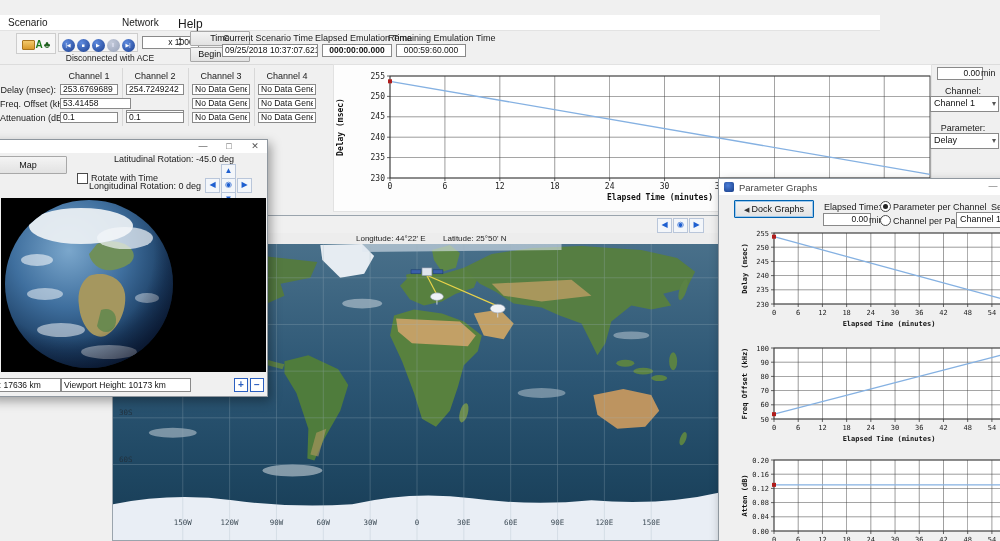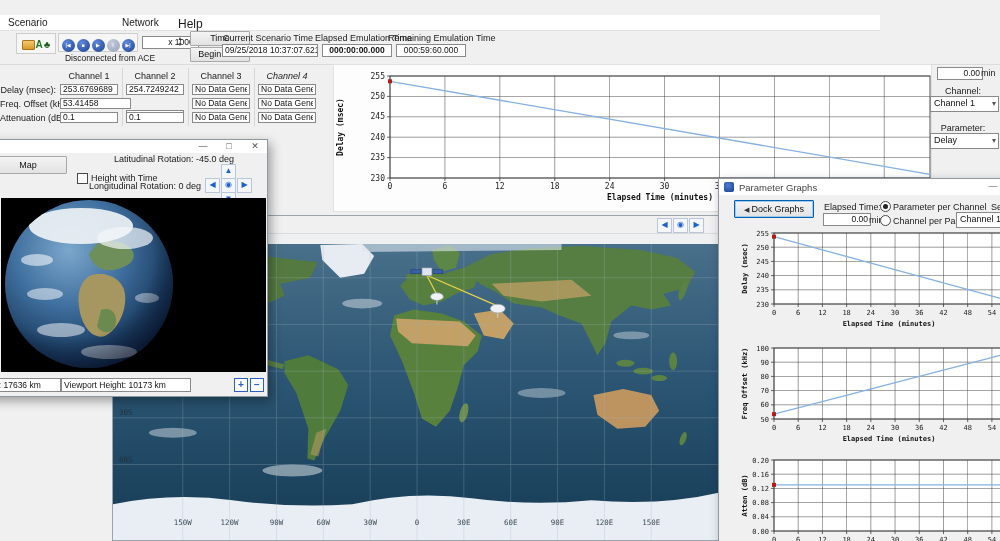--- a/index.html
+++ b/index.html
@@ -45,41 +45,41 @@
     <span class="abs lbl" style="left:178px;top:2px;font-size:12px;">Help</span>
   </div>
 
   <div class="abs" style="left:0;top:31px;width:1000px;height:33px;background:#f0f0f0;border-bottom:1px solid #dcdcdc;">
     <div class="abs" style="left:16px;top:2px;width:38px;height:19px;border:1px solid #cdcdcd;background:#f6f6f6;text-align:center;">
       <span class="folder"></span><span style="font-size:10px;font-weight:bold;color:#1d7a1d;margin:0 1px;">A</span><span style="font-size:10px;color:#1d5e1d;">♣</span>
     </div>
     <div class="abs" style="left:58px;top:2px;width:80px;height:19px;border:1px solid #cdcdcd;background:#f6f6f6;padding-top:2px;box-sizing:border-box;text-align:center;">
       <span class="circbtn"><span>|◀</span></span><span class="circbtn"><span>■</span></span><span class="circbtn"><span>▶</span></span><span class="circbtn dis"><span>‖</span></span><span class="circbtn"><span>▶|</span></span>
     </div>
-    <span class="abs lbl" style="left:55px;top:22px;width:110px;text-align:center;font-size:8.5px;">Disconnected from ACE</span>
+    <span class="abs lbl" style="left:55px;top:22px;width:110px;text-align:center;font-size:8.5px;">Disconnected with ACE</span>
     <div class="abs inp" style="left:142px;top:5px;width:30px;height:11px;text-align:center;line-height:11px;padding-left:23px;"><span>x 1000</span></div>
     <div class="abs" style="left:176px;top:4px;width:8px;height:14px;font-size:5px;color:#333;line-height:6px;text-align:center;">▲<br>▼</div>
     <div class="btn" style="left:190px;top:0px;width:58px;height:13px;">Time Settings...</div>
     <div class="btn" style="left:190px;top:16px;width:58px;height:13px;">Begin RTE</div>
     <span class="abs lbl" style="left:222px;top:2px;width:92px;text-align:center;">Current Scenario Time</span>
     <div class="abs inp" style="left:222px;top:13px;width:90px;text-align:center;line-height:11px;"><span>09/25/2018 10:37:07.621 AM</span></div>
     <span class="abs lbl" style="left:315px;top:2px;width:78px;text-align:center;">Elapsed Emulation Time</span>
     <div class="abs inp" style="left:322px;top:13px;width:64px;text-align:center;line-height:11px;font-weight:bold;"><span>000:00:00.000</span></div>
     <span class="abs lbl" style="left:388px;top:2px;width:80px;text-align:center;">Remaining Emulation Time</span>
     <div class="abs inp" style="left:396px;top:13px;width:64px;text-align:center;line-height:11px;"><span>000:59:60.000</span></div>
   </div>
 
   <div class="abs" style="left:0;top:64px;width:333px;height:80px;">
     <div class="sep" style="left:122px;top:4px;height:58px;"></div>
     <div class="sep" style="left:188px;top:4px;height:58px;"></div>
     <div class="sep" style="left:254px;top:4px;height:58px;"></div>
     <span class="abs lbl" style="left:60px;top:7px;width:58px;text-align:center;">Channel 1</span>
     <span class="abs lbl" style="left:126px;top:7px;width:58px;text-align:center;">Channel 2</span>
     <span class="abs lbl" style="left:192px;top:7px;width:58px;text-align:center;">Channel 3</span>
-    <span class="abs lbl" style="left:258px;top:7px;width:58px;text-align:center;font-style:italic;">Channel 4</span>
+    <span class="abs lbl" style="left:258px;top:7px;width:58px;text-align:center;">Channel 4</span>
     <span class="abs lbl" style="left:0;top:21px;width:56px;text-align:right;">Delay (msec):</span>
     <span class="abs lbl" style="left:0;top:35px;width:56px;text-align:right;">Freq. Offset (kHz):</span>
     <span class="abs lbl" style="left:0;top:49px;width:56px;text-align:right;">Attenuation (dB):</span>
     <input class="inp" readonly="" style="left: 60px; top: 20px; width: 58px;" value="253.6769689">
     <input class="inp" readonly="" style="left: 126px; top: 20px; width: 58px;" value="254.7249242">
     <input class="inp" readonly="" style="left: 192px; top: 20px; width: 58px;" value="No Data Generated">
     <input class="inp" readonly="" style="left: 258px; top: 20px; width: 58px;" value="No Data Generated">
     <input class="inp" readonly="" style="left: 60px; top: 34px; width: 71px;" value="53.41458">
     <input class="inp" readonly="" style="left: 126px; top: 46px; width: 58px;" value="54.81940">
     <input class="inp" readonly="" style="left: 192px; top: 34px; width: 58px;" value="No Data Generated">
@@ -156,20 +156,24 @@
     <span class="abs lbl" style="left:0;top:59px;width:66px;text-align:center;">Parameter:</span>
     <div class="sel" style="left:0px;top:69px;width:64px;height:14px;"><span>Delay</span><span class="chev">▾</span></div>
   </div>
 
   <div class="abs" style="left:112px;top:215px;width:610px;height:326px;background:#eef0f2;border:1px solid #9aa4ad;box-sizing:border-box;">
     <div class="abs" style="left:0;top:0;width:608px;height:17px;background:#f0f0f0;border-bottom:1px solid #dadada;">
       <span class="arrowbtn" style="left:544px;top:2px;">◀</span>
       <span class="arrowbtn" style="left:560px;top:2px;">◉</span>
       <span class="arrowbtn" style="left:576px;top:2px;">▶</span>
     </div>
+    <div class="abs" style="left:0;top:17px;width:608px;height:11px;background:#ededed;">
+      <span class="abs" style="left:243px;top:1px;font-size:8px;color:#222;">Longitude: 44°22' E</span>
+      <span class="abs" style="left:330px;top:1px;font-size:8px;color:#222;">Latitude: 25°50' N</span>
+    </div>
     <svg id="mapsvg" class="abs" style="left:0;top:28px;" width="608" height="296" viewBox="0 0 610 298" preserveAspectRatio="none">
       <defs>
         <linearGradient id="ocean" x1="0" y1="0" x2="0" y2="1">
           <stop offset="0" stop-color="#49708a"></stop>
             <stop offset="0.45" stop-color="#2c5674"></stop>
           <stop offset="0.8" stop-color="#1d4560"></stop>
             <stop offset="1" stop-color="#173a52"></stop>
         </linearGradient>
       </defs>
       <rect x="0" y="0" width="610" height="298" fill="url(#ocean)"></rect>
@@ -275,21 +279,21 @@
   </div>
   <div class="btn" style="left:0px;top:16px;width:76px;height:16px;line-height:16px;"><span>Map</span></div>
   <span class="abs lbl" style="left:0;top:14px;width:245px;text-align:right;">Latitudinal Rotation: -45.0 deg</span>
   <span class="abs lbl" style="left:0;top:41px;width:212px;text-align:right;">Longitudinal Rotation: 0 deg</span>
   <span class="arrowbtn" style="left:232px;top:24px;">▲</span>
   <span class="arrowbtn" style="left:216px;top:38px;">◀</span>
   <span class="arrowbtn" style="left:232px;top:38px;">◉</span>
   <span class="arrowbtn" style="left:248px;top:38px;">▶</span>
   <span class="arrowbtn" style="left:232px;top:52px;">▼</span>
   <span class="cb" style="left:88px;top:33px;"></span>
-  <span class="abs lbl" style="left:102px;top:33px;">Height with Time</span>
+  <span class="abs lbl" style="left:102px;top:33px;">Rotate with Time</span>
 
   <svg class="abs" style="left:12px;top:58px;background:#000;" width="265" height="174">
     <defs>
       <radialGradient id="globeGrad" cx="38%" cy="30%" r="75%">
         <stop offset="0" stop-color="#7ba7cc"></stop>
           <stop offset="0.45" stop-color="#3f6f9e"></stop>
         <stop offset="0.8" stop-color="#1c3e63"></stop>
           <stop offset="1" stop-color="#122c49"></stop>
       </radialGradient>
       <radialGradient id="globeShade" cx="38%" cy="32%" r="72%">

